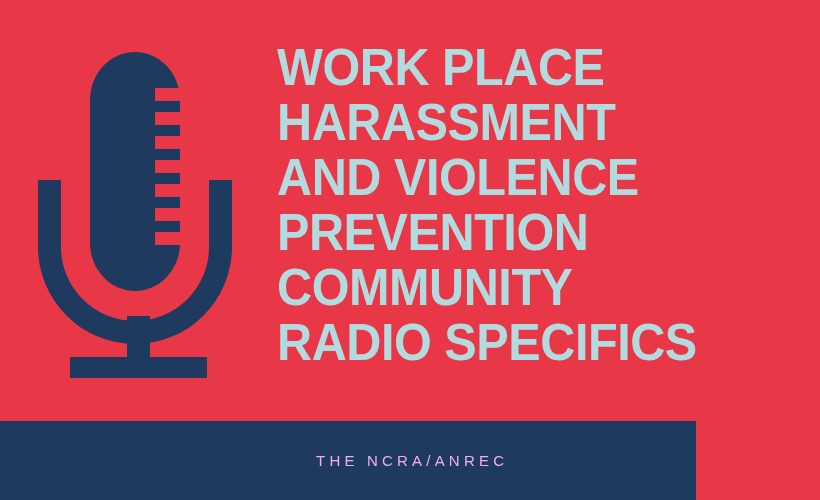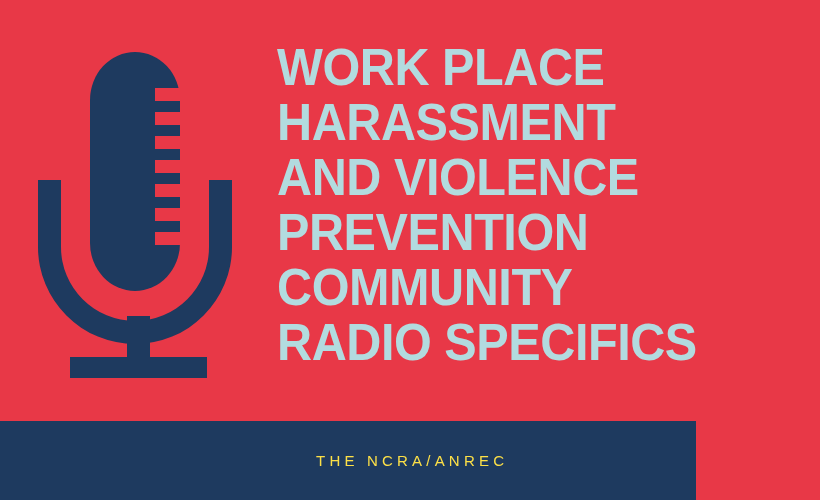--- a/index.html
+++ b/index.html
@@ -59,21 +59,21 @@
     left: 0;
     top: 421px;
     width: 820px;
     height: 79px;
     background: #1e3a5f;
     display: flex;
     align-items: center;
     justify-content: center;
   }
   #footer-text {
-    color: #fde047;
+    color: #f0abfc;
     font-family: "Liberation Sans", sans-serif;
     font-size: 15px;
     font-weight: normal;
     letter-spacing: 4.2px;
     text-indent: 4.2px;
     white-space: nowrap;
   }
 </style>
 </head>
 <body>

